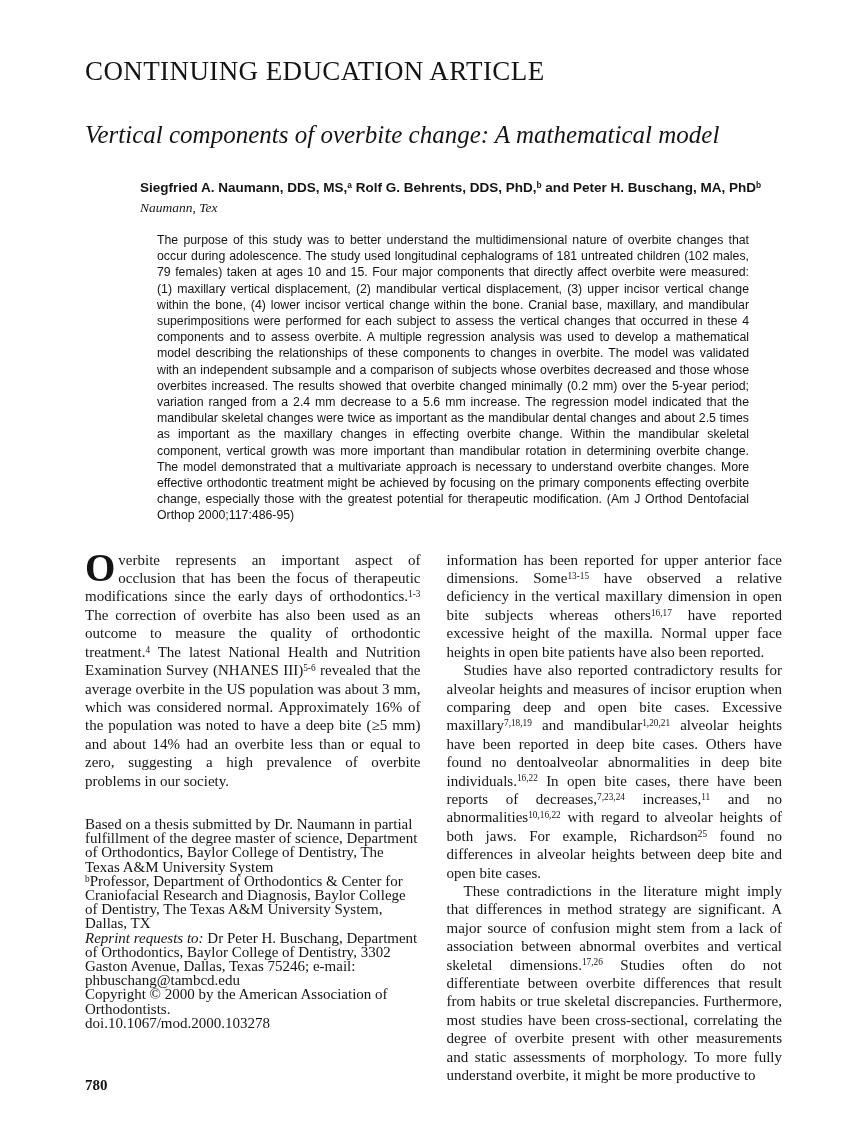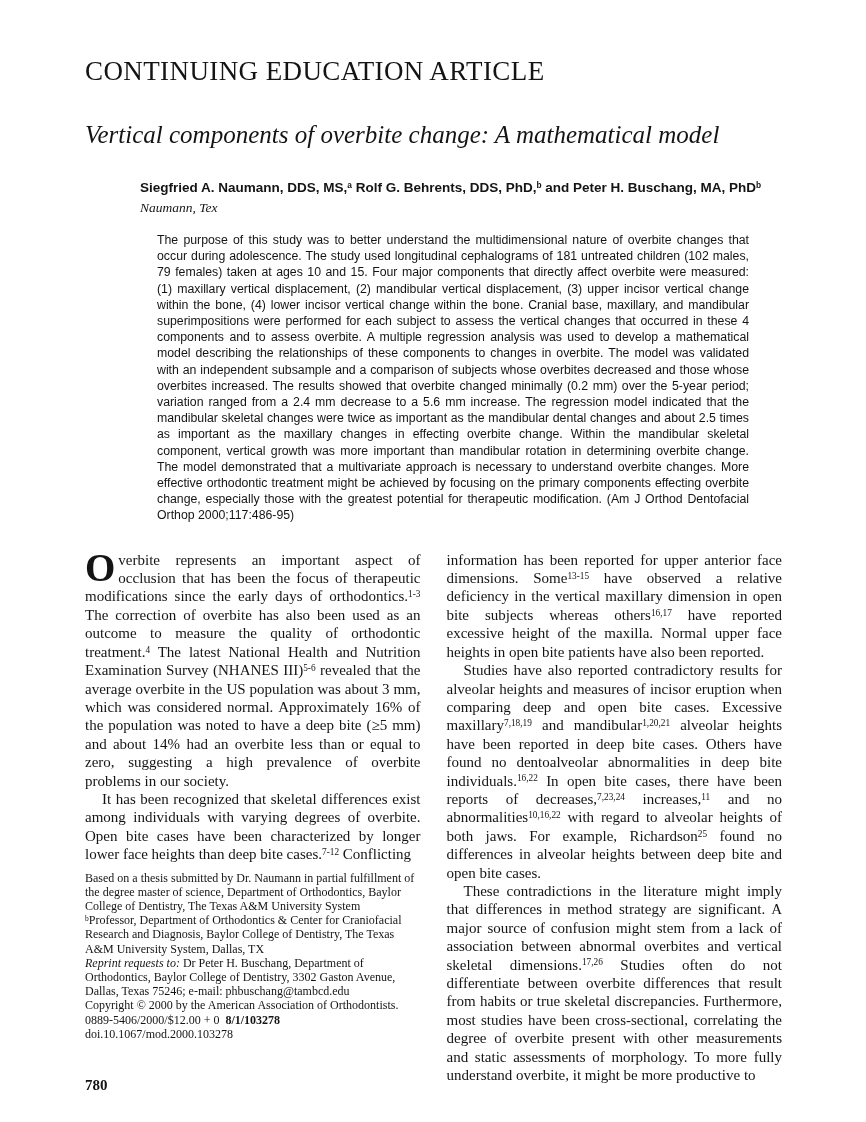--- a/index.html
+++ b/index.html
@@ -48,22 +48,22 @@
     float:left;
     font-weight:bold;
     font-size:39px;line-height:30px;
     padding:2px 3px 0 0;
   }
   sup{
     font-size:0.62em;line-height:0;
     vertical-align:baseline;position:relative;top:-0.45em;
   }
   .footnotes{
-    margin-top:7px;
-    font-size:12px;line-height:14.2px;
+    margin-top:27px;
+    font-size:15px;line-height:14.2px;
     text-align:left;
   }
   .footnotes p{margin:0;}
   .pageno{
     position:absolute;left:85px;bottom:28px;
     font-weight:bold;font-size:15px;
   }
 </style>
 </head>
 <body>
@@ -77,28 +77,26 @@
   <div class="authors">Siegfried A. Naumann, DDS, MS,<sup>a</sup> Rolf G. Behrents, DDS, PhD,<sup>b</sup> and Peter H. Buschang, MA, PhD<sup>b</sup></div>
 
   <div class="location">Naumann, Tex</div>
 
   <p class="abstract">The purpose of this study was to better understand the multidimensional nature of overbite changes that occur during adolescence. The study used longitudinal cephalograms of 181 untreated children (102 males, 79 females) taken at ages 10 and 15. Four major components that directly affect overbite were measured: (1) maxillary vertical displacement, (2) mandibular vertical displacement, (3) upper incisor vertical change within the bone, (4) lower incisor vertical change within the bone. Cranial base, maxillary, and mandibular superimpositions were performed for each subject to assess the vertical changes that occurred in these 4 components and to assess overbite. A multiple regression analysis was used to develop a mathematical model describing the relationships of these components to changes in overbite. The model was validated with an independent subsample and a comparison of subjects whose overbites decreased and those whose overbites increased. The results showed that overbite changed minimally (0.2 mm) over the 5-year period; variation ranged from a 2.4 mm decrease to a 5.6 mm increase. The regression model indicated that the mandibular skeletal changes were twice as important as the mandibular dental changes and about 2.5 times as important as the maxillary changes in effecting overbite change. Within the mandibular skeletal component, vertical growth was more important than mandibular rotation in determining overbite change. The model demonstrated that a multivariate approach is necessary to understand overbite changes. More effective orthodontic treatment might be achieved by focusing on the primary components effecting overbite change, especially those with the greatest potential for therapeutic modification. (Am J Orthod Dentofacial Orthop 2000;117:486-95)</p>
 
   <div class="columns">
 
     <div class="col">
       <p class="body-par"><span class="dropcap">O</span><span>verbite represents an important aspect of occlusion that has been the focus of therapeutic modifications since the early days of orthodontics.<sup>1-3</sup> The correction of overbite has also been used as an outcome to measure the quality of orthodontic treatment.<sup>4</sup> The latest National Health and Nutrition Examination Survey (NHANES III)<sup>5-6</sup> revealed that the average overbite in the US population was about 3 mm, which was considered normal. Approximately 16% of the population was noted to have a deep bite (≥5 mm) and about 14% had an overbite less than or equal to zero, suggesting a high prevalence of overbite problems in our society.</span></p>
-      <p class="body-par indent">It has been recognized that skeletal differences exist among individuals with varying degrees of overbite. Open bite cases have been characterized by longer lower face heights than deep bite cases.<sup>7-12</sup> Conflicting</p>
 
       <div class="footnotes">
         <p>Based on a thesis submitted by Dr. Naumann in partial fulfillment of the degree master of science, Department of Orthodontics, Baylor College of Dentistry, The Texas A&amp;M University System</p>
         <p><sup>b</sup>Professor, Department of Orthodontics &amp; Center for Craniofacial Research and Diagnosis, Baylor College of Dentistry, The Texas A&amp;M University System, Dallas, TX</p>
         <p><i>Reprint requests to: </i>Dr Peter H. Buschang, Department of Orthodontics, Baylor College of Dentistry, 3302 Gaston Avenue, Dallas, Texas 75246; e-mail: phbuschang@tambcd.edu</p>
         <p>Copyright © 2000 by the American Association of Orthodontists.</p>
-        <p>0889-5406/2000/$12.00 + 0&nbsp;&nbsp;<b>8/1/103278</b></p>
         <p>doi.10.1067/mod.2000.103278</p>
       </div>
     </div>
 
     <div class="col">
       <p class="body-par">information has been reported for upper anterior face dimensions. Some<sup>13-15</sup> have observed a relative deficiency in the vertical maxillary dimension in open bite subjects whereas others<sup>16,17</sup> have reported excessive height of the maxilla. Normal upper face heights in open bite patients have also been reported.</p>
       <p class="body-par indent">Studies have also reported contradictory results for alveolar heights and measures of incisor eruption when comparing deep and open bite cases. Excessive maxillary<sup>7,18,19</sup> and mandibular<sup>1,20,21</sup> alveolar heights have been reported in deep bite cases. Others have found no dentoalveolar abnormalities in deep bite individuals.<sup>16,22</sup> In open bite cases, there have been reports of decreases,<sup>7,23,24</sup> increases,<sup>11</sup> and no abnormalities<sup>10,16,22</sup> with regard to alveolar heights of both jaws. For example, Richardson<sup>25</sup> found no differences in alveolar heights between deep bite and open bite cases.</p>
       <p class="body-par indent">These contradictions in the literature might imply that differences in method strategy are significant. A major source of confusion might stem from a lack of association between abnormal overbites and vertical skeletal dimensions.<sup>17,26</sup> Studies often do not differentiate between overbite differences that result from habits or true skeletal discrepancies. Furthermore, most studies have been cross-sectional, correlating the degree of overbite present with other measurements and static assessments of morphology. To more fully understand overbite, it might be more productive to</p>
     </div>
 

